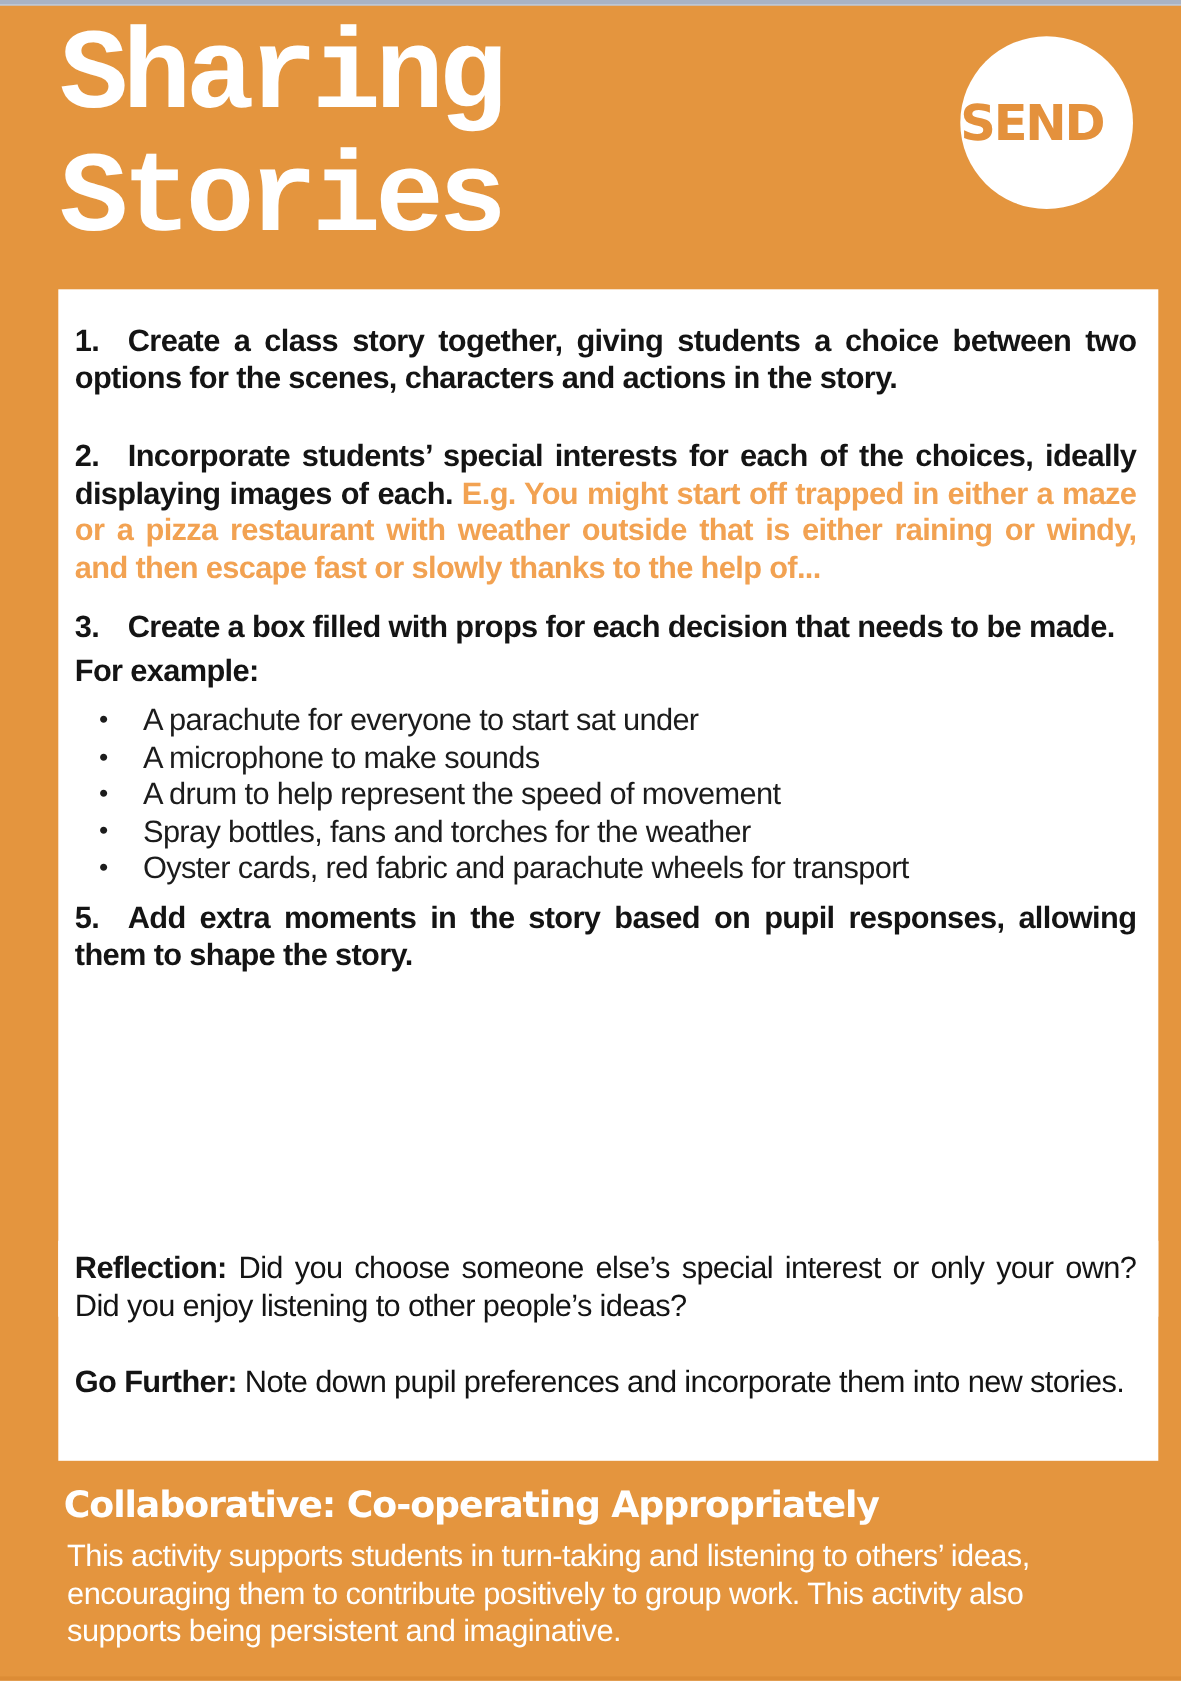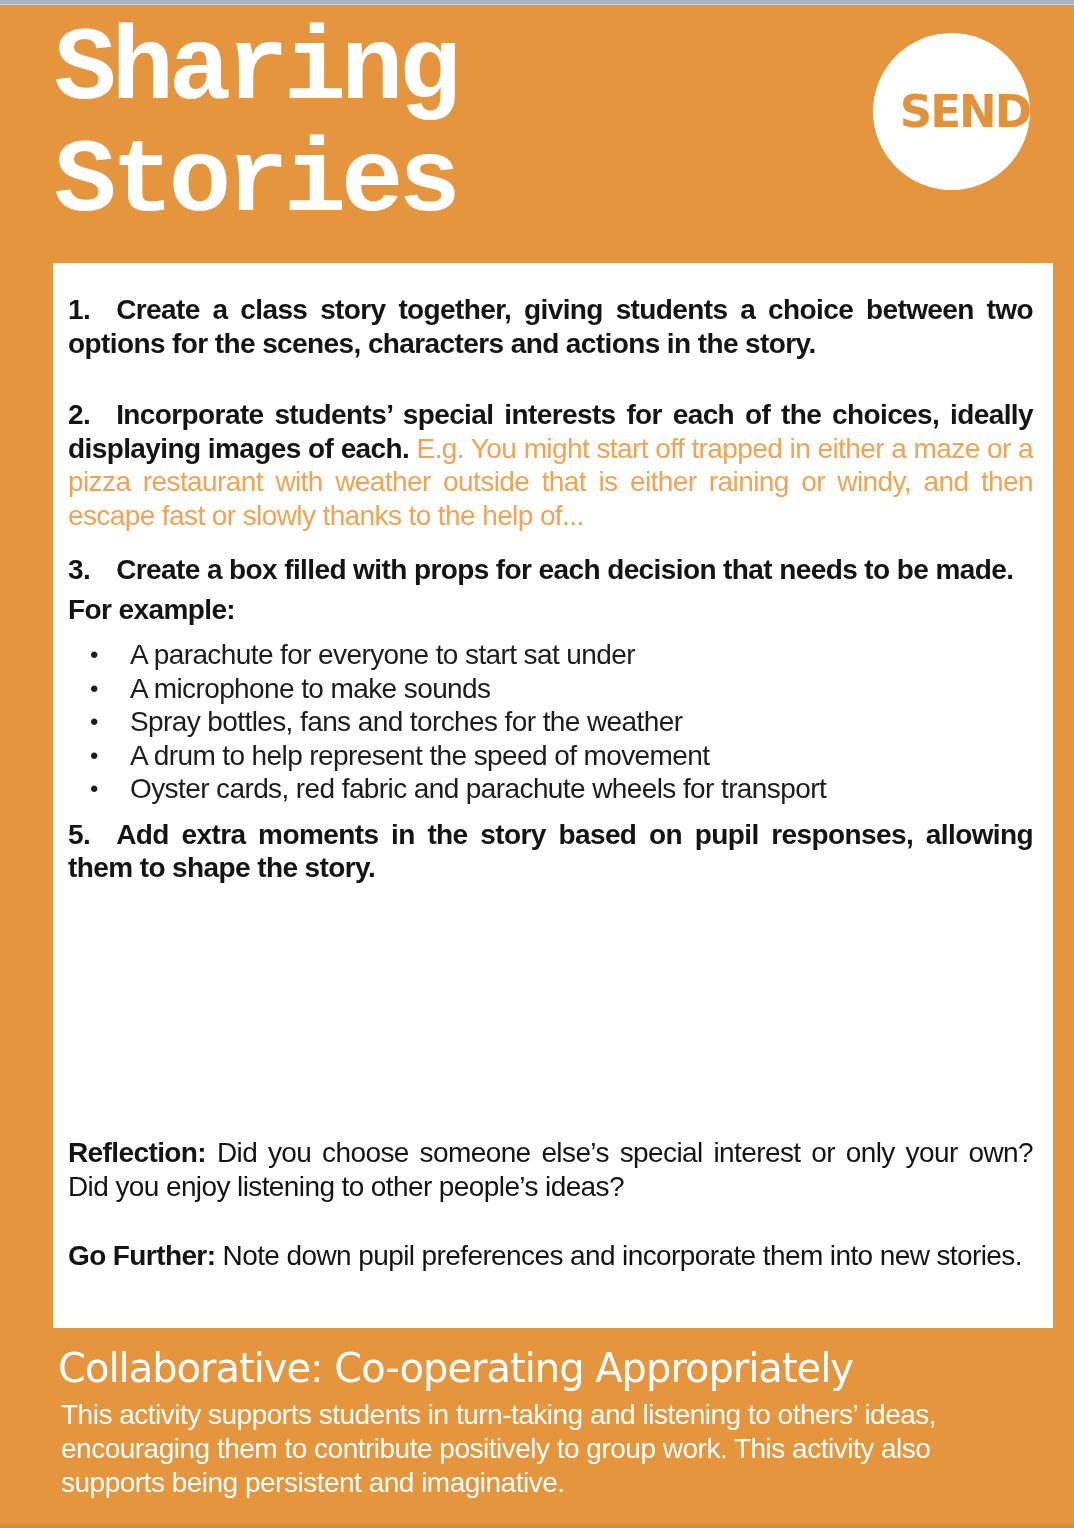--- a/index.html
+++ b/index.html
@@ -19,58 +19,58 @@
   }
   h1.title{
     position:absolute;left:54px;top:14px;margin:0;
     font-family:Liberation Mono, monospace;font-weight:bold;
     font-size:104px;line-height:112px;letter-spacing:-5px;color:#FFFFFF;
   }
   h1.title .t-line{display:block}
   .badge{
     position:absolute;left:873px;top:33px;width:157px;height:157px;
     background:#FFFFFF;border-radius:50%;
-    display:flex;align-items:center;justify-content:flex-end;
+    display:flex;align-items:center;justify-content:flex-start;
   }
   .badge span{
     font-family:"DejaVu Sans",sans-serif;font-weight:bold;
     font-size:45px;letter-spacing:-2px;color:#E4913C;
   }
   .box{
     position:absolute;left:53px;width:1000px;background:#FFFFFF;
     box-sizing:border-box;overflow:hidden;
   }
   .box1{top:263px;height:934px;padding:30px 20px 0 15px}
   .box2{top:1128px;height:200px;padding:8px 20px 0 15px}
   .step,.ref-p,.subhead,li{
     font-size:28px;line-height:33.5px;letter-spacing:-0.6px;color:#141414;
   }
   .step{margin:0}
   .justify{text-align:justify}
   .num{font-weight:bold;margin-right:26px}
   .bold{font-weight:bold}
   .light{font-weight:normal}
-  .orange{color:#F2A252;font-weight:normal}
+  .orange{color:#F2A252;font-weight:bold}
   .mb-p1{margin-bottom:38px}
   .mb-p2{margin-bottom:21px}
   .mb-p3{margin-bottom:6px}
   .subhead{font-weight:bold;margin:0 0 4px 0}
   ul.props{list-style:none;margin:12px;padding:0}
   ul.props li{position:relative;padding-left:50px;font-weight:normal;color:#1c1c1c}
   ul.props li::before{
     content:"\2022";position:absolute;left:10px;top:0;
     font-size:24px;color:#1c1c1c;
   }
   .gap-top{margin-top:68px}
   .mb-p4{margin-bottom:33px}
   .ref-p{margin:0 0 36px 0}
   h2.footer-heading{
     position:absolute;left:58px;top:1342px;margin:0;
-    font-family:"DejaVu Sans",sans-serif;font-weight:normal;
-    font-size:40px;line-height:52px;letter-spacing:-1px;color:#FFFFFF;
+    font-family:"DejaVu Sans",sans-serif;font-weight:bold;
+    font-size:33px;line-height:52px;letter-spacing:-1px;color:#FFFFFF;
   }
   .footer-text{
     position:absolute;left:61px;top:1398px;width:975px;margin:0;
     font-size:28px;line-height:34px;letter-spacing:-0.5px;
     color:#FFFFFF;font-weight:normal;
   }
 </style>
 </head>
 <body>
 
@@ -90,22 +90,22 @@
   <p class="step justify mb-p1"><span class="num">1.</span><span class="bold">Create a class story together, giving students a choice between two options for the scenes, characters and actions in the story.</span></p>
 
   <p class="step justify mb-p2"><span class="num">2.</span><span class="bold">Incorporate students’ special interests for each of the choices, ideally displaying images of each.</span> <span class="orange">E.g. You might start off trapped in either a maze or a pizza restaurant with weather outside that is either raining or windy, and then escape fast or slowly thanks to the help of...</span></p>
 
   <p class="step justify mb-p3"><span class="num">3.</span><span class="bold">Create a box filled with props for each decision that needs to be made.</span></p>
   <p class="subhead">For example:</p>
 
   <ul class="props">
     <li>A parachute for everyone to start sat under</li>
     <li>A microphone to make sounds</li>
+    <li>A drum to help represent the speed of movement</li>
     <li>Spray bottles, fans and torches for the weather</li>
-    <li>A drum to help represent the speed of movement</li>
     <li>Oyster cards, red fabric and parachute wheels for transport</li>
   </ul>
 
 
   <p class="step justify"><span class="num">5.</span><span class="bold">Add extra moments in the story based on pupil responses, allowing them to shape the story.</span></p>
 </section>
 
 <section class="box box2">
   <p class="ref-p justify"><span class="bold">Reflection:</span> <span class="light">Did you choose someone else’s special interest or only your own? Did you enjoy listening to other people’s ideas?</span></p>
   <p class="ref-p justify"><span class="bold">Go Further:</span> <span class="light">Note down pupil preferences and incorporate them into new stories.</span></p>

